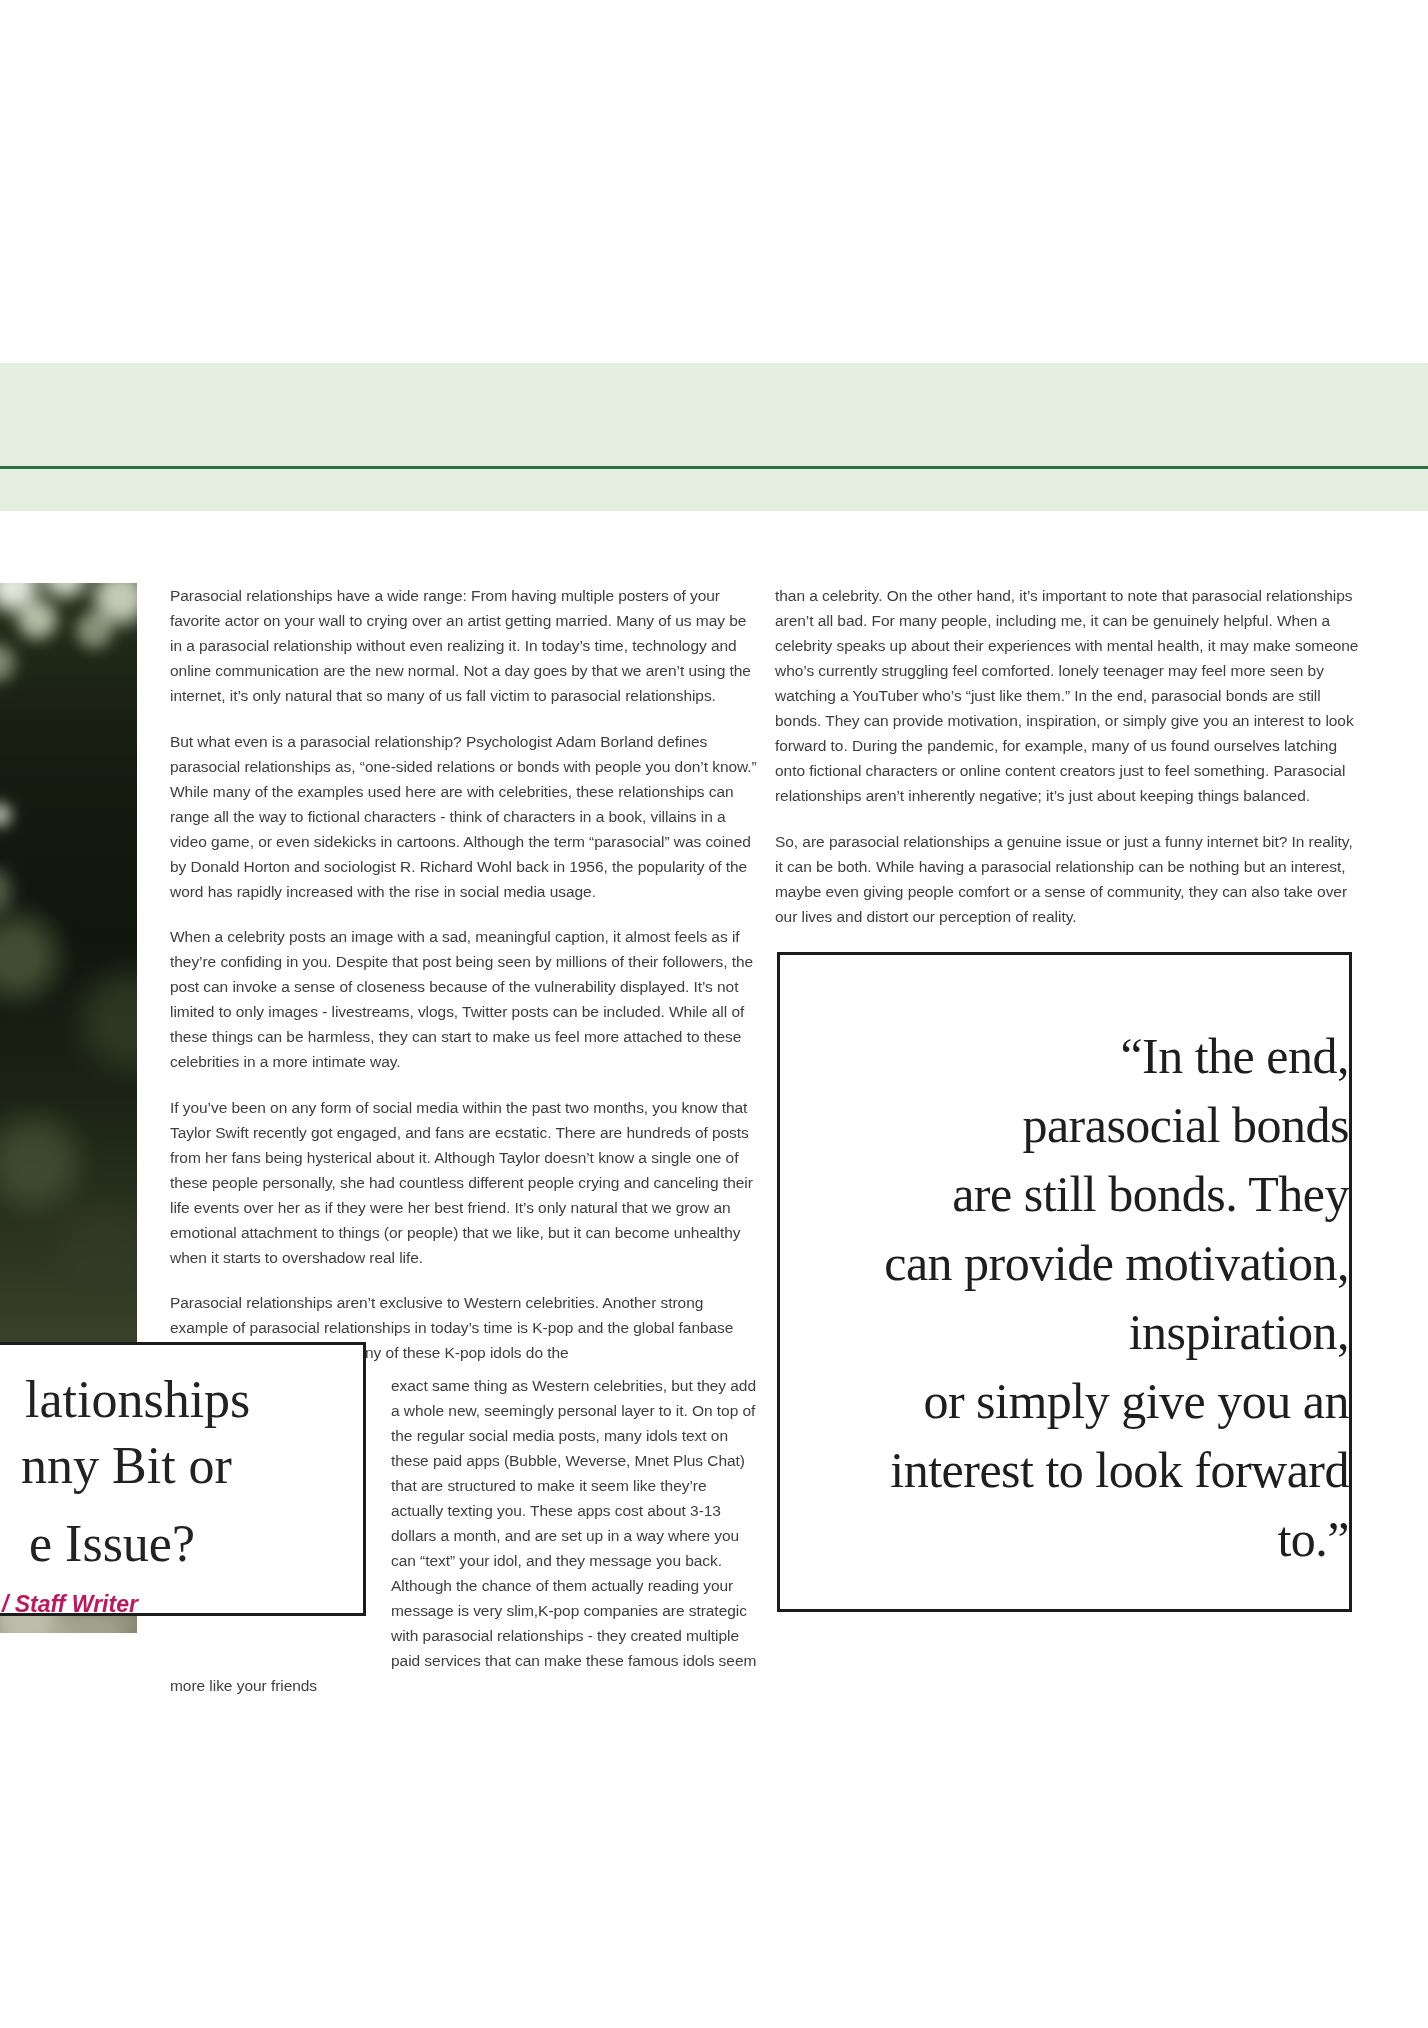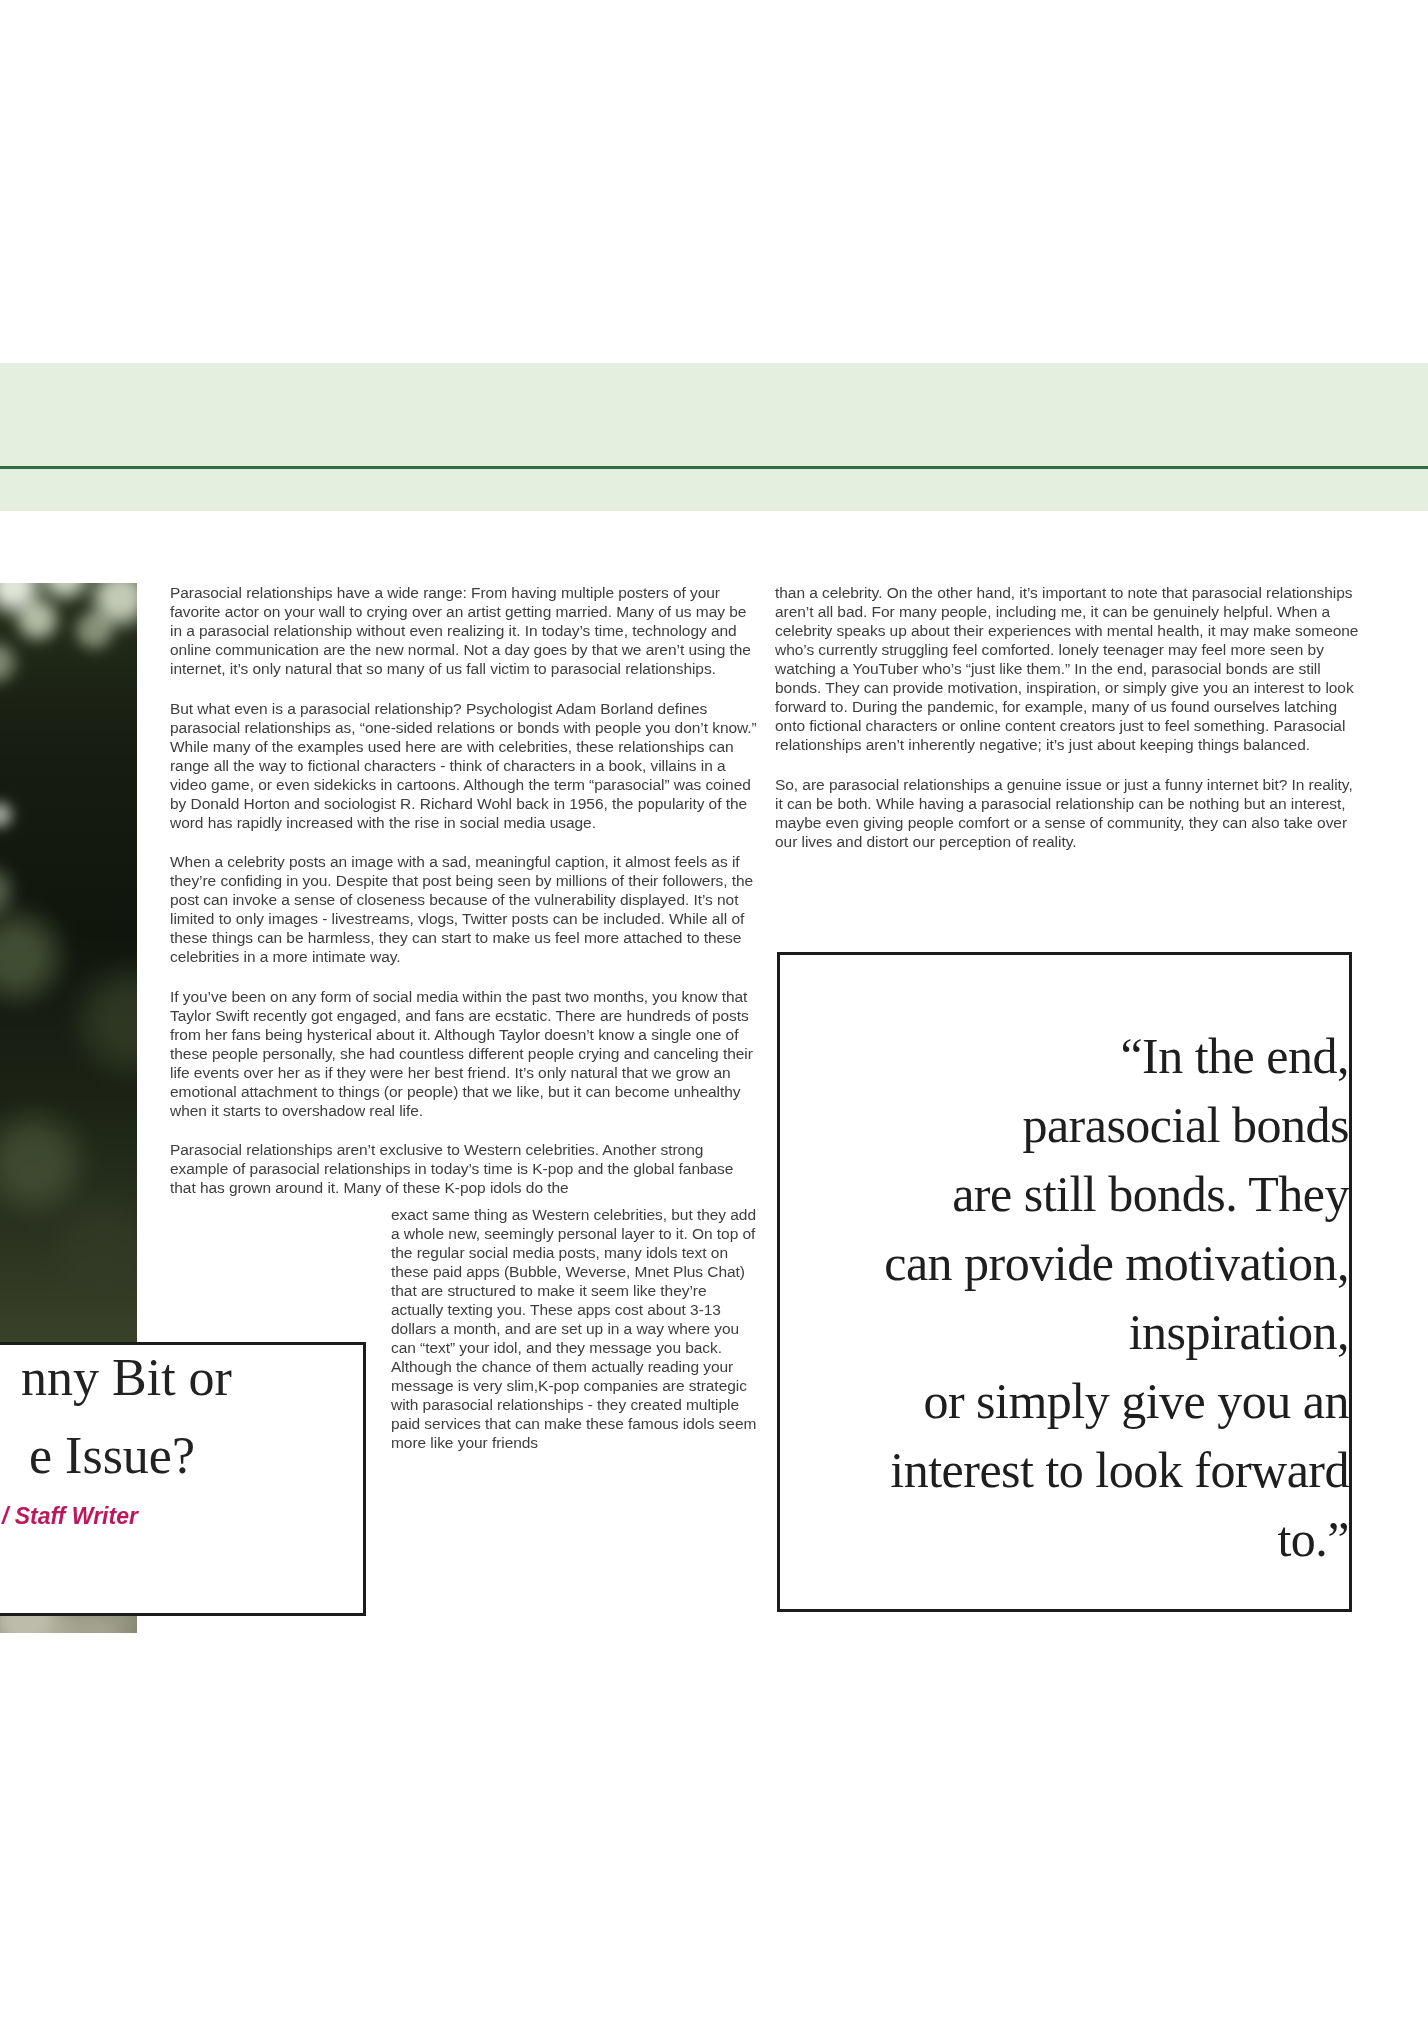--- a/index.html
+++ b/index.html
@@ -32,21 +32,21 @@
       radial-gradient(circle at 30% 55%, rgba(88,102,70,0.5) 0 4%, rgba(88,102,70,0) 10%),
       radial-gradient(circle at 70% 63%, rgba(52,60,40,0.6) 0 4%, rgba(52,60,40,0) 9%),
       radial-gradient(circle at 25% 97%, rgba(205,202,186,0.85) 0 2%, rgba(205,202,186,0) 5%),
       radial-gradient(circle at 62% 99%, rgba(188,186,168,0.7) 0 2%, rgba(188,186,168,0) 5%),
       radial-gradient(circle at 90% 96%, rgba(170,170,150,0.5) 0 1.6%, rgba(170,170,150,0) 4%),
       linear-gradient(180deg,#27301c 0%,#161c10 18%,#11160d 34%,#1d2415 50%,#2b3320 62%,
                       #3a4229 72%,#2c3420 80%,#4a5138 88%,#5d6149 96%,#6c705a 100%);
   }
 
   
-  .bodycol{position:absolute;top:583px;font-size:15.5px;line-height:19px;color:#3e3e3e;
+  .bodycol{position:absolute;top:583px;font-size:15.5px;line-height:25px;color:#3e3e3e;
            letter-spacing:-0.05px;}
   .col1{left:170px;width:588px;}
   .col2{left:775px;width:586px;}
   .bodycol p{margin:0 0 20.5px 0;text-align:left;}
   .wrap-spacer{float:left;width:221px;height:292px;}
 
   
   .title-box{position:absolute;left:-40px;top:1342px;width:406px;height:274px;background:#ffffff;
              border:3px solid #1c1c1c;box-sizing:border-box;z-index:3;}
   .title-line{font-family:"Liberation Serif",serif;font-size:52px;line-height:66px;color:#222222;
@@ -95,18 +95,19 @@
     <div class="quote-line">parasocial bonds</div>
     <div class="quote-line">are still bonds. They</div>
     <div class="quote-line">can provide motivation,</div>
     <div class="quote-line">inspiration,</div>
     <div class="quote-line">or simply give you an</div>
     <div class="quote-line">interest to look forward</div>
     <div class="quote-line">to.”</div>
   </div>
 
   <div class="title-box">
+    <div class="title-line title-l1">lationships</div>
     <div class="title-line title-l2">nny Bit or</div>
     <div class="title-line title-l3">e Issue?</div>
     <div class="byline">/ Staff Writer</div>
   </div>
 
 </div>
 
 </body></html>

